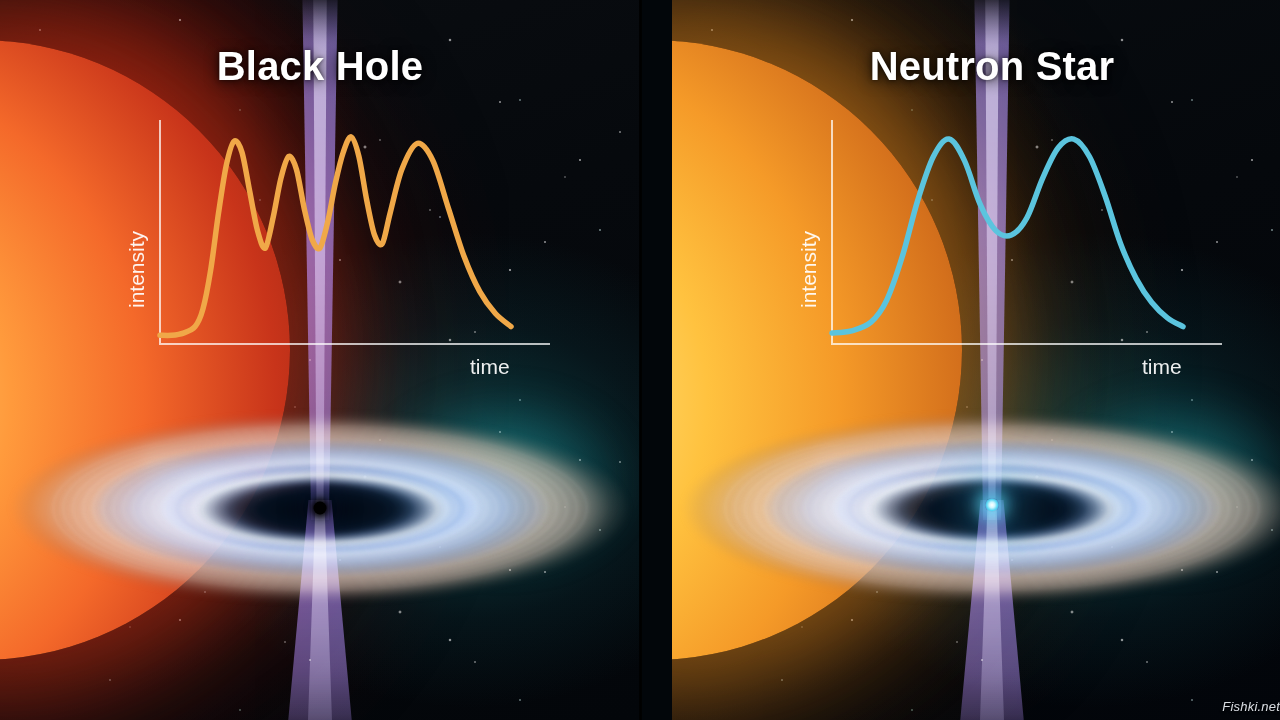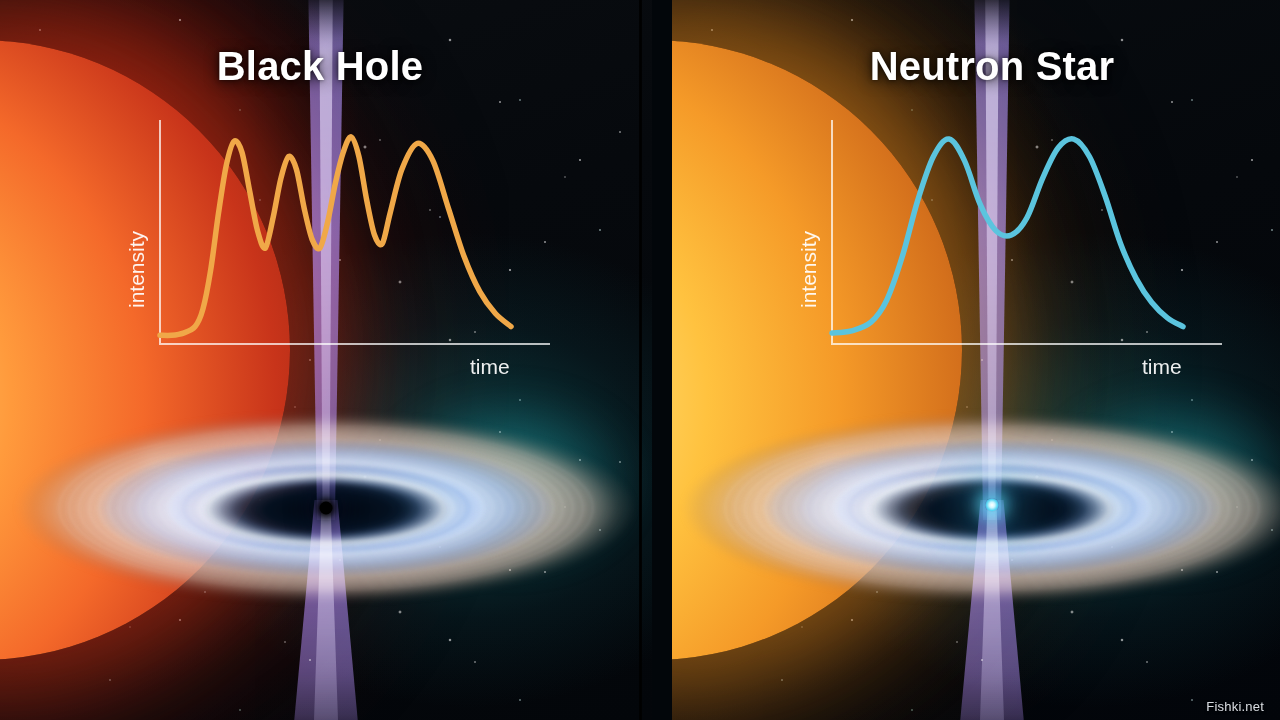--- a/index.html
+++ b/index.html
@@ -3,21 +3,21 @@
 <meta charset="utf-8">
 <title>Black Hole vs Neutron Star</title>
 <style>
   html,body{margin:0;padding:0;background:#000;}
   body{width:1280px;height:720px;overflow:hidden;
        font-family:"Liberation Sans",sans-serif;}
 
   #stage{position:relative;width:1280px;height:720px;overflow:hidden;background:#02060a;}
 
   .panel{position:absolute;top:0;width:640px;height:720px;overflow:hidden;}
-  #panel-bh{left:0;padding-left:12px;}
+  #panel-bh{left:0;}
   #panel-ns{left:672px;}
 
   .divider{position:absolute;top:0;left:639px;width:3px;height:720px;
            background:linear-gradient(to right,rgba(0,0,0,.85),rgba(0,0,0,1),rgba(0,0,0,.85));z-index:40;}
 
   
   .space{position:absolute;inset:0;}
   .space-bh{background:
       radial-gradient(ellipse 420px 330px at 470px 470px, rgba(22,120,125,.50) 0%, rgba(14,70,80,.22) 45%, rgba(0,0,0,0) 72%),
       radial-gradient(ellipse 300px 260px at 120px 120px, rgba(110,18,10,.85) 0%, rgba(48,8,6,.55) 55%, rgba(0,0,0,0) 80%),
@@ -219,23 +219,23 @@
   .chart{position:absolute;z-index:32;}
   #chart-bh{left:118px;top:112px;width:440px;height:270px;}
   #chart-ns{left:118px;top:112px;width:440px;height:270px;}
   .chart svg{display:block;width:100%;height:100%;overflow:visible;}
   .axis-line{stroke:rgba(255,255,255,.72);stroke-width:2;fill:none;}
   .ax-label{fill:rgba(255,255,255,.93);font-family:"Liberation Sans",sans-serif;
             font-size:21px;font-weight:400;}
   .curve{fill:none;stroke-width:5.5;stroke-linecap:round;stroke-linejoin:round;}
 
   
-  .watermark{position:absolute;right:16px;bottom:6px;z-index:60;
+  .watermark{position:absolute;right:0;bottom:6px;z-index:60;
     color:rgba(235,240,245,.92);font-size:13px;letter-spacing:.2px;
-    text-shadow:0 1px 3px rgba(0,0,0,.9);}
+    text-shadow:0 1px 3px rgba(0,0,0,.9);font-style:italic;}
 </style>
 </head>
 <body>
 
 <div id="stage">
 
   <div class="panel" id="panel-bh">
 
     <div class="space space-bh"></div>
     <div class="stars"></div>

